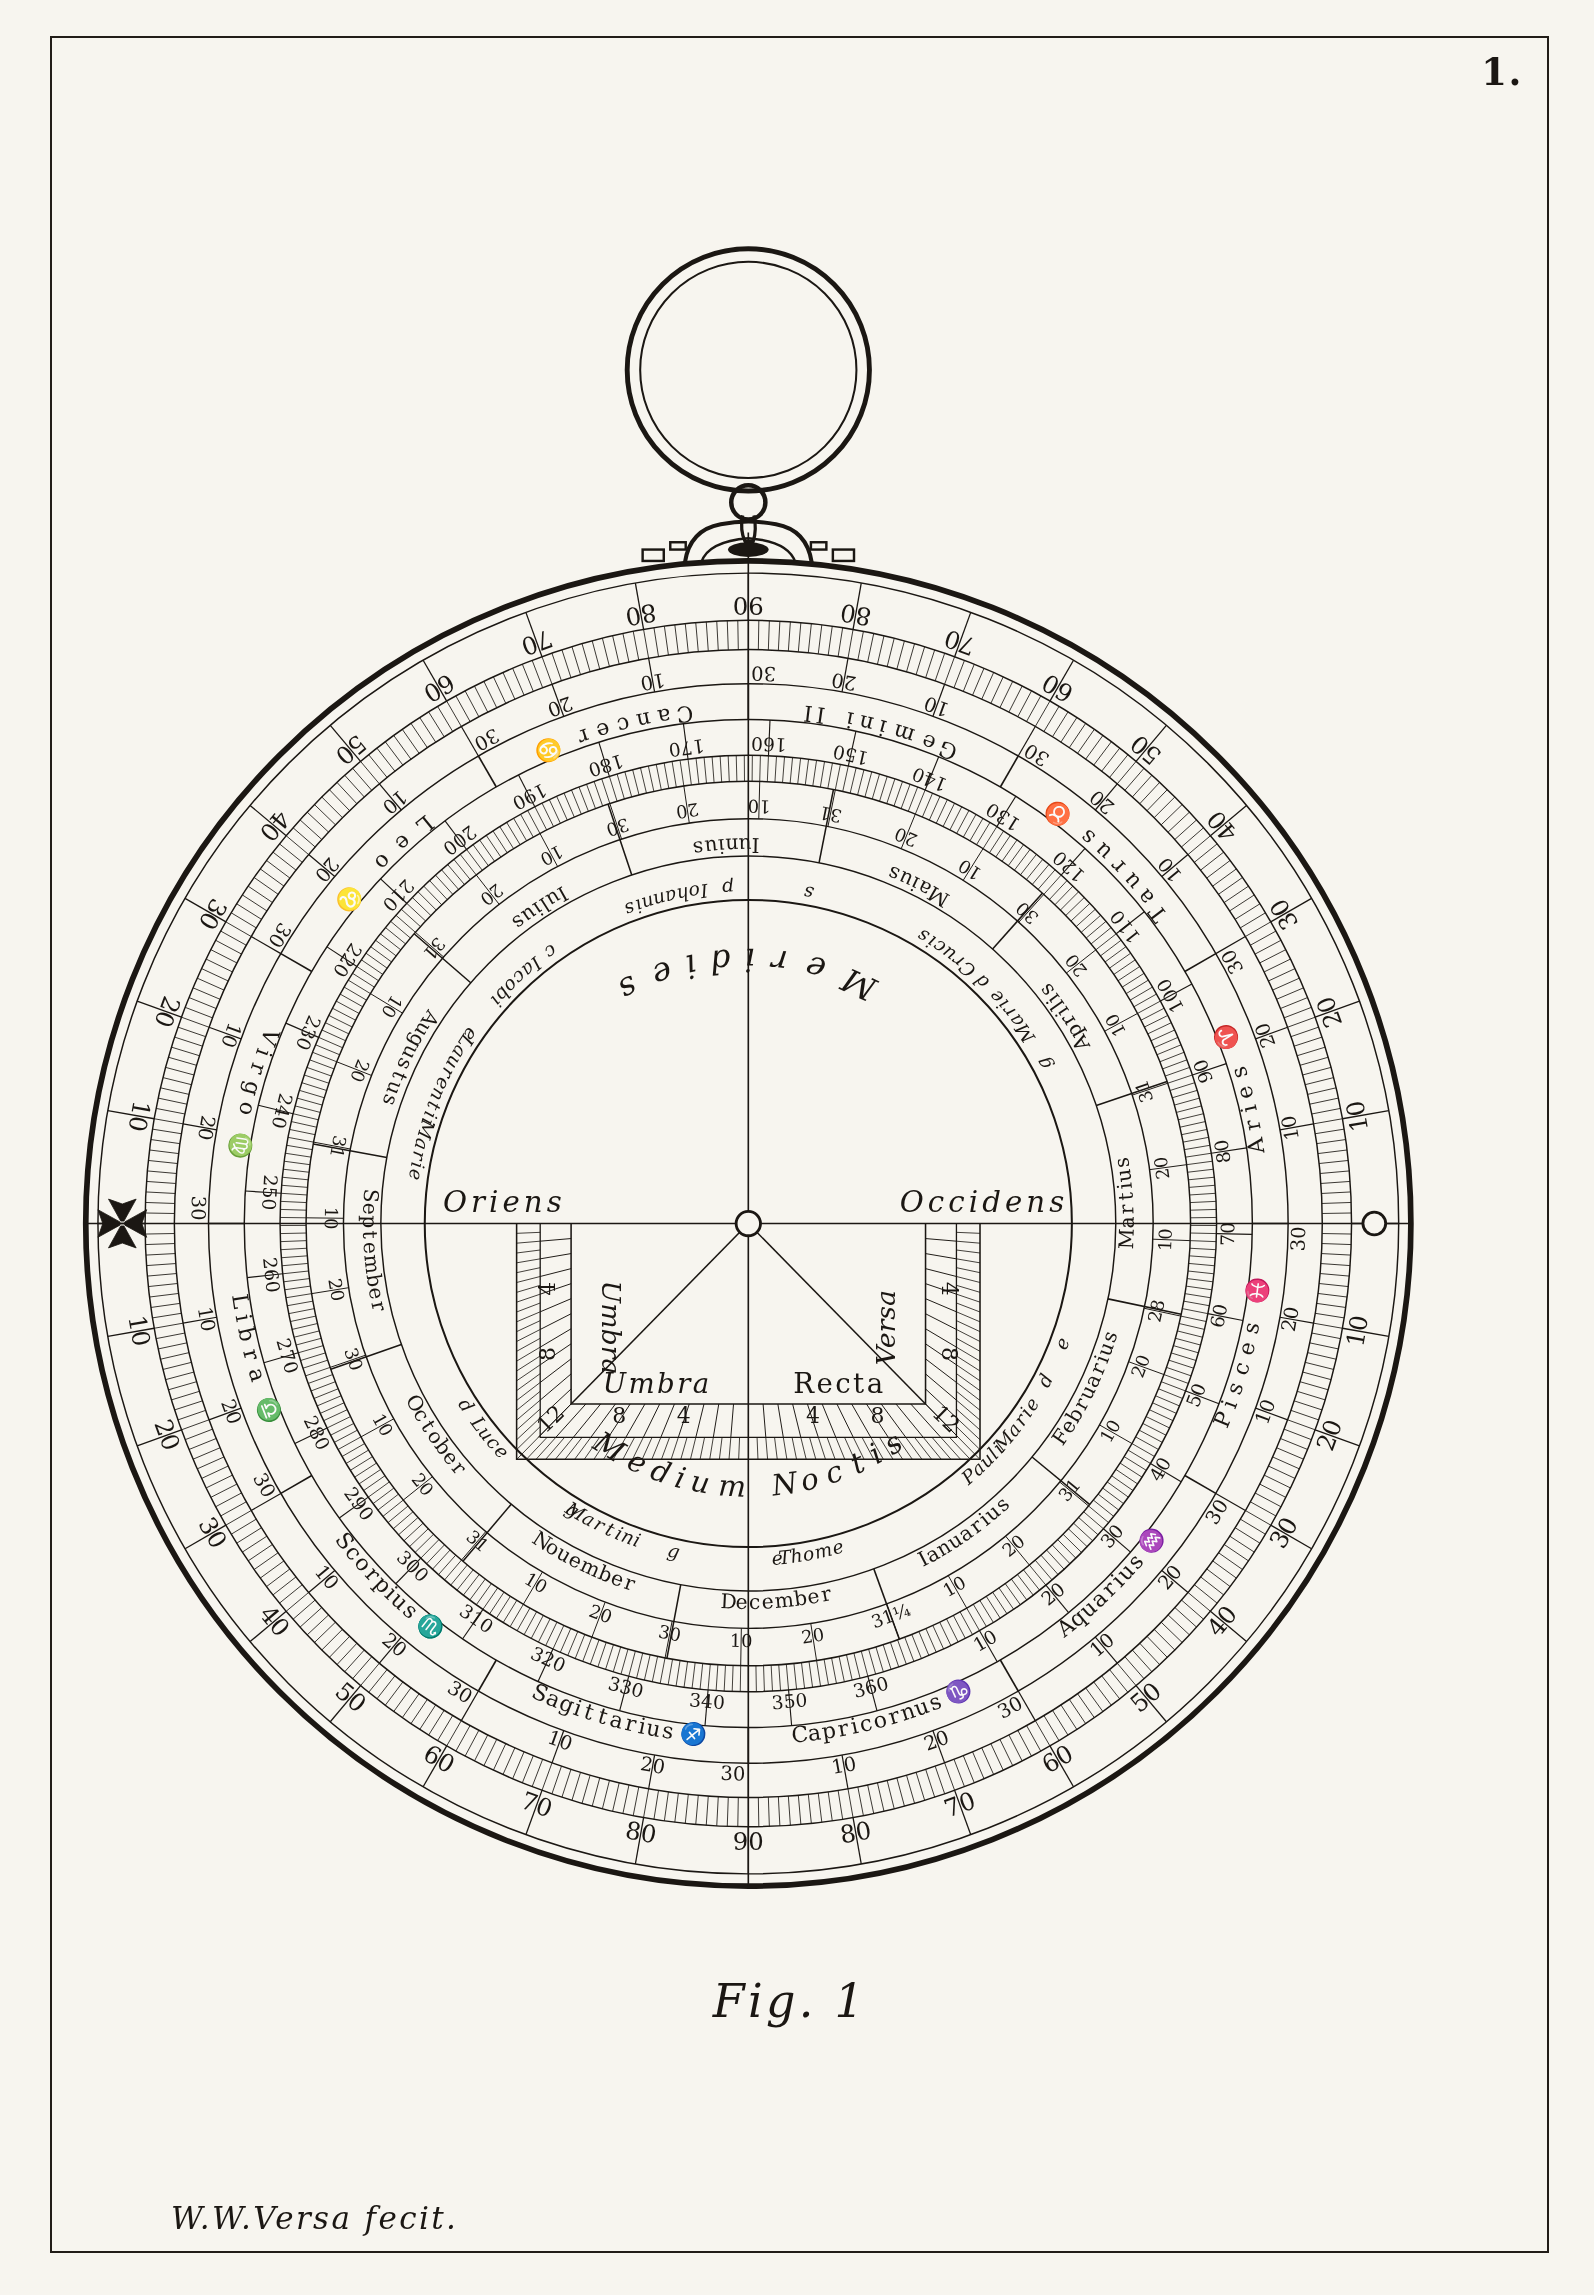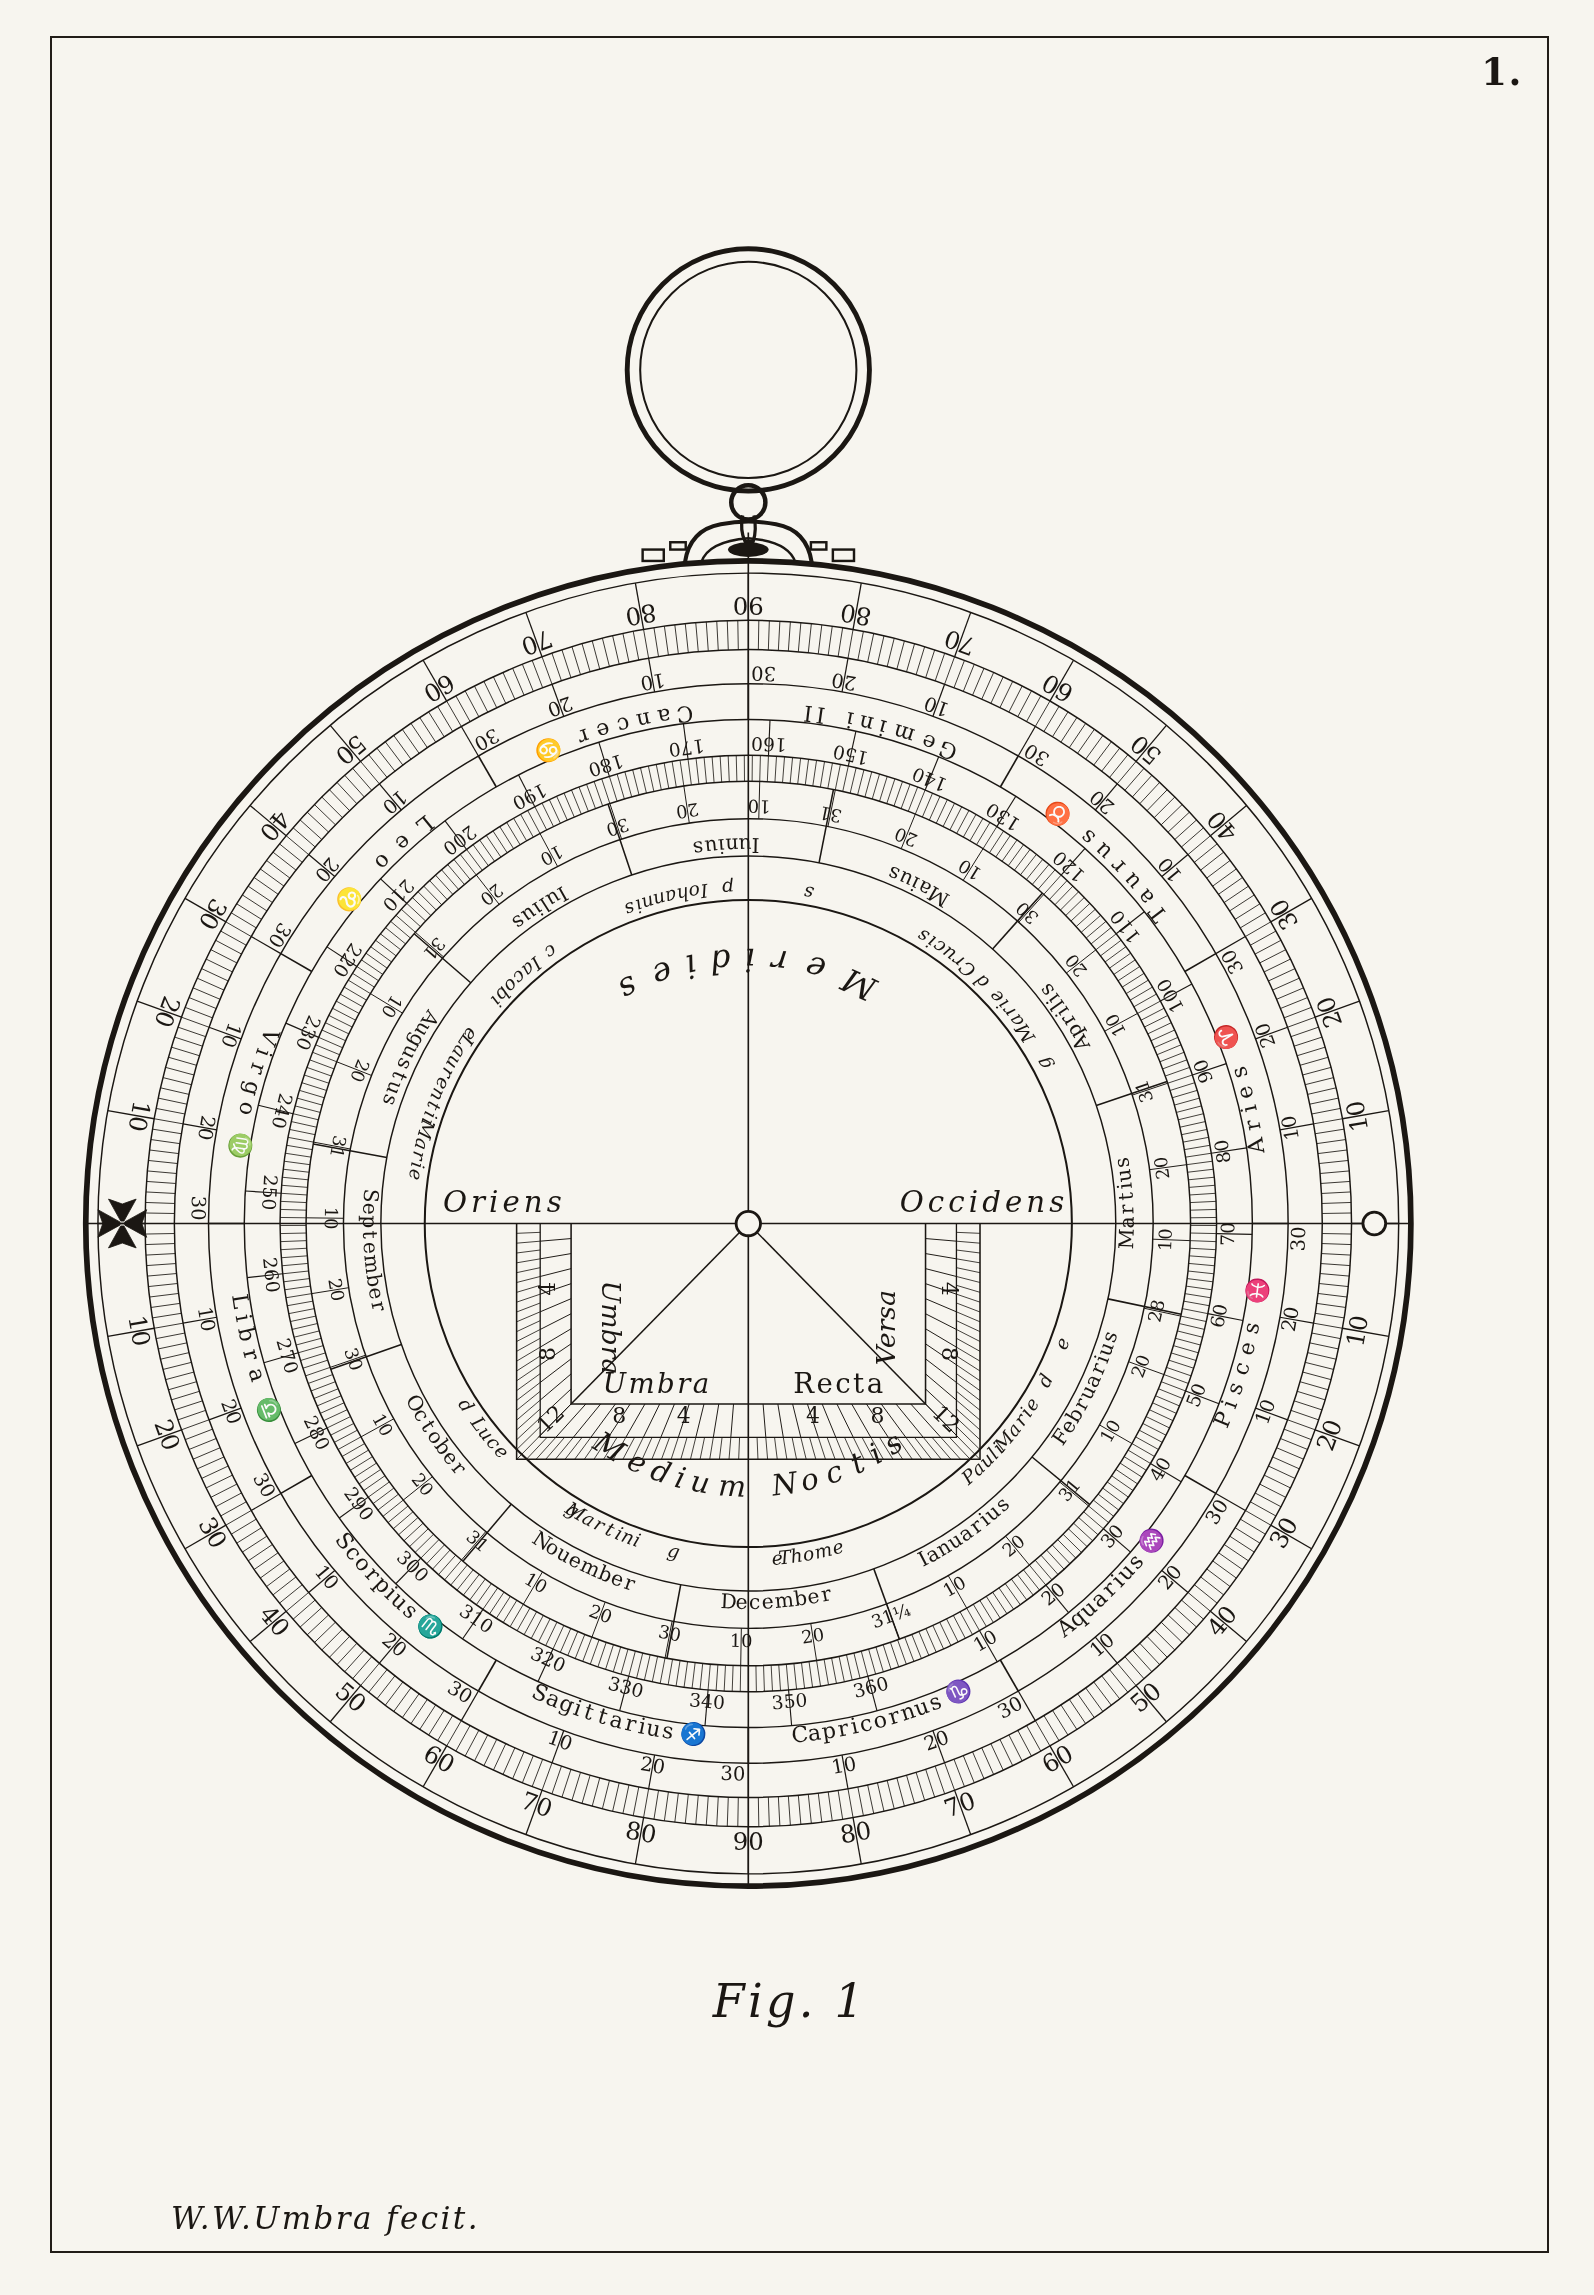--- a/index.html
+++ b/index.html
@@ -1582,15 +1582,15 @@
       <g>
         <rect x="790" y="676" width="26" height="14" fill="none" stroke-width="3"></rect>
         <rect x="824" y="667" width="19" height="9" fill="none" stroke-width="3"></rect>
         <rect x="997" y="667" width="19" height="9" fill="none" stroke-width="3"></rect>
         <rect x="1024" y="676" width="26" height="14" fill="none" stroke-width="3"></rect>
       </g>
     </svg>
   <div class="frame"></div>
   <div class="plate-number">1.</div>
   <div class="fig-caption">Fig. 1</div>
-  <div class="signature">W.W.Umbra fecit.</div>
+  <div class="signature">W.W.Versa fecit.</div>
 </div>
 
 
 </body></html>

